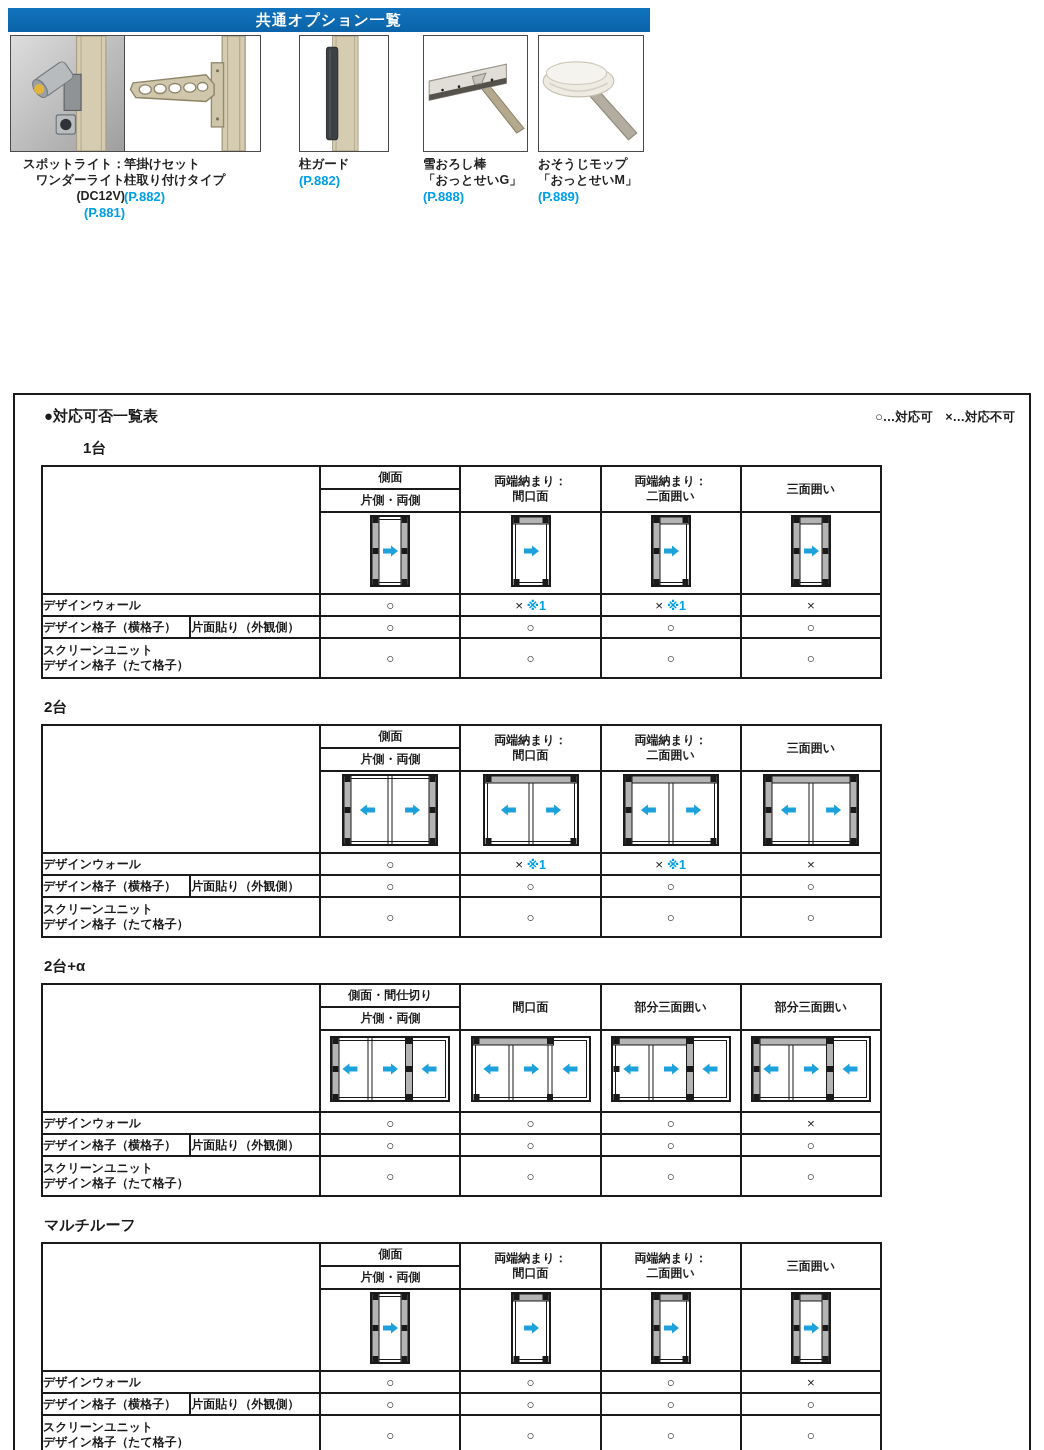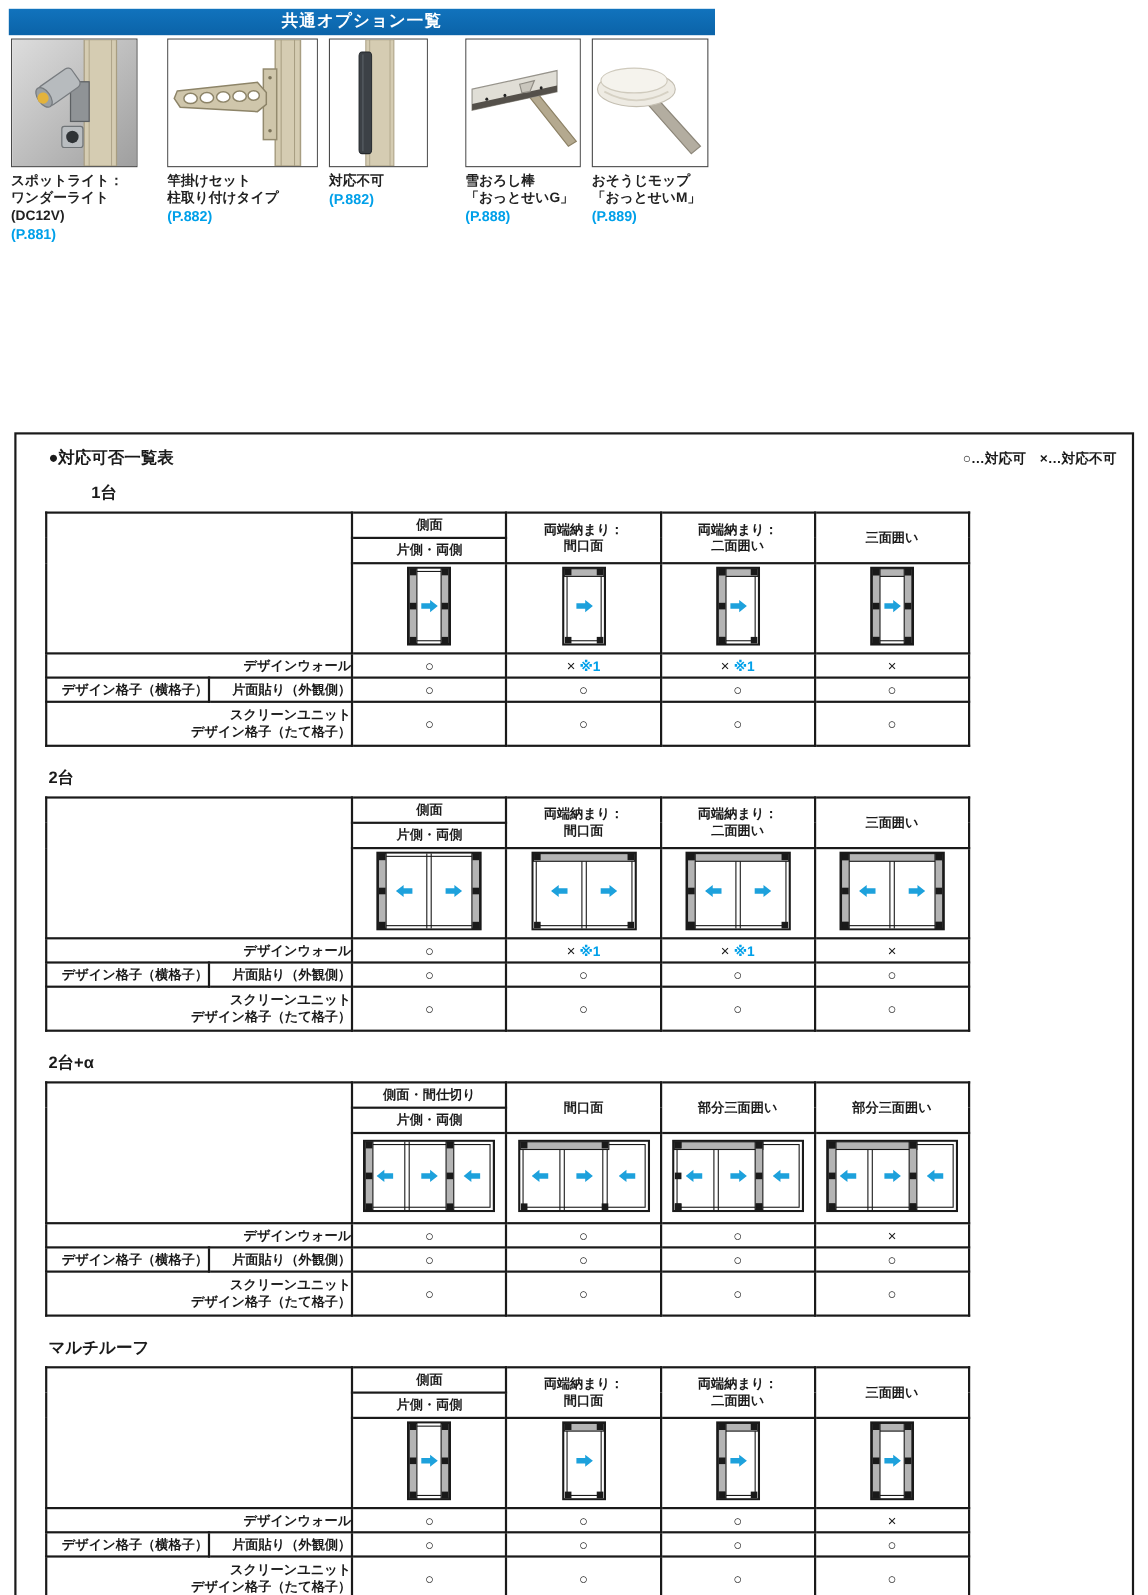--- a/index.html
+++ b/index.html
@@ -10,22 +10,22 @@
   }
   
   .title-bar{
     position:absolute;left:8px;top:8px;width:642px;height:24px;
     background:linear-gradient(#1173bd,#0b63a8);
     color:#fff;font-size:15px;font-weight:bold;text-align:center;line-height:24px;
     letter-spacing:1px;
   }
   .product-list{position:absolute;left:0;top:35px;width:1044px;height:200px;}
   .product{position:absolute;top:0;}
-  .product:nth-child(1){left:10px;width:115px;}
-  .product:nth-child(2){left:152px;width:137px;}
+  .product:nth-child(1){left:10px;width:115px;text-align:right;}
+  .product:nth-child(2){left:124px;width:137px;}
   .product:nth-child(3){left:299px;width:90px;}
   .product:nth-child(4){left:423px;width:105px;}
   .product:nth-child(5){left:538px;width:106px;}
   .product .photo{
     width:100%;height:117px;border:1px solid #4a4a4a;box-sizing:border-box;
     background:#fff;overflow:hidden;
   }
   .product .photo svg{display:block;width:100%;height:100%;}
   .product .caption{margin-top:4px;font-size:12.5px;line-height:16px;font-weight:600;color:#222;}
   .product .page-ref{font-size:13px;line-height:17px;font-weight:600;color:#00a0e9;}
@@ -44,21 +44,21 @@
   table.compat-table{border-collapse:collapse;table-layout:fixed;width:841px;}
   table.compat-table td,table.compat-table th{
     border:2px solid #1a1a1a;padding:0;margin:0;
   }
   th.h-top{height:21px;font-size:12px;font-weight:700;text-align:center;border-bottom-width:1px;}
   th.h-bot{height:21px;font-size:12px;font-weight:700;text-align:center;border-top-width:1px;}
   th.h-merge{font-size:12px;font-weight:700;text-align:center;line-height:15px;}
   td.lbl-empty{background:#fff;}
   td.diag{height:80px;text-align:center;vertical-align:middle;}
   td.lbl,td.lbl2{
-    font-size:12px;font-weight:700;text-align:right;padding:2px 4px 2px 7px;line-height:15px;
+    font-size:12px;font-weight:700;text-align:left;padding:2px 4px 2px 7px;line-height:15px;
   }
   tr.r1 td,tr.r2 td{height:20px;}
   tr.r3 td{height:38px;}
   td.val{text-align:center;font-size:13.5px;font-weight:400;}
   td.val .note{color:#00a0e9;font-weight:600;font-size:12.5px;}
 </style>
 </head>
 <body>
 
 <div class="title-bar">共通オプション一覧</div>
@@ -115,21 +115,21 @@
       <div class="photo">
         <svg viewBox="0 0 100 102" preserveAspectRatio="none">
     <rect width="100" height="102" fill="#fff"></rect>
           <rect x="37" y="0" width="29" height="102" fill="#d5ccb2" stroke="#a89e82" stroke-width="1"></rect>
     <line x1="41" y1="0" x2="41" y2="102" stroke="#a89e82" stroke-width="0.7"></line>
     <line x1="62" y1="0" x2="62" y2="102" stroke="#a89e82" stroke-width="0.7"></line>
     <rect x="30" y="10" width="13" height="82" rx="3" fill="#3c4146" stroke="#23272b"></rect>
     <line x1="34" y1="12" x2="34" y2="90" stroke="#5a6066" stroke-width="1.2"></line>
         </svg>
       </div>
-    <div class="caption">対応不可</div>
+    <div class="caption">柱ガード</div>
     <div class="page-ref">(P.882)</div>
     </div>
     <div class="product">
       <div class="photo">
         <svg viewBox="0 0 100 102" preserveAspectRatio="none">
     <rect width="100" height="102" fill="#fff"></rect>
     <polygon points="52,42 59,39 97,82 90,86" fill="#b4a98f" stroke="#8d8266"></polygon>
     <polygon points="5,40 80,25 80,42 5,57" fill="#e0ded6" stroke="#97948c"></polygon>
     <polygon points="5,52 80,37 80,42 5,57" fill="#54504a"></polygon>
     <circle cx="18" cy="48" r="1.3" fill="#222"></circle>

